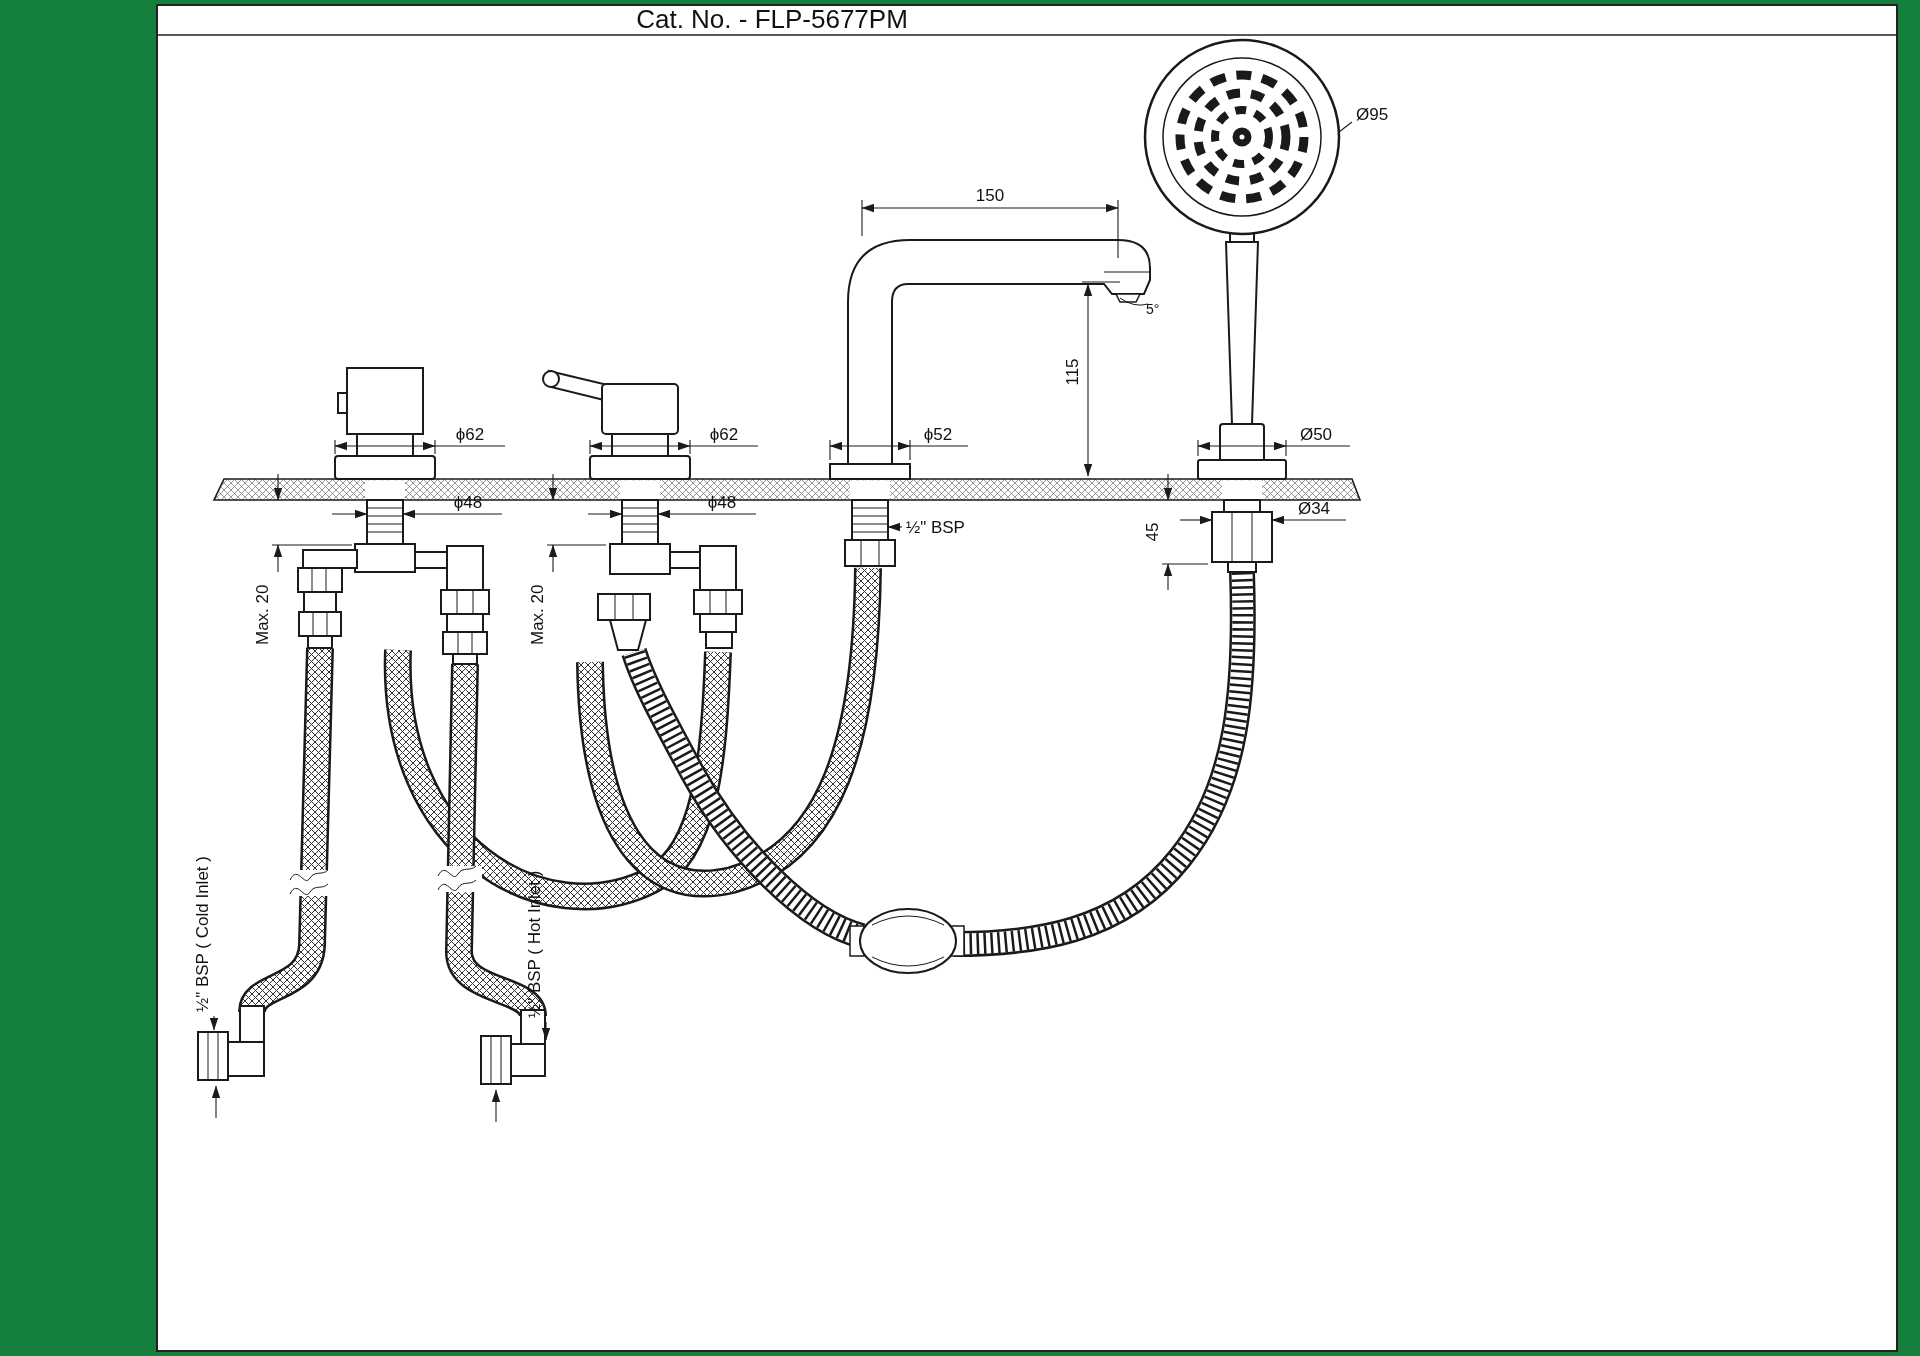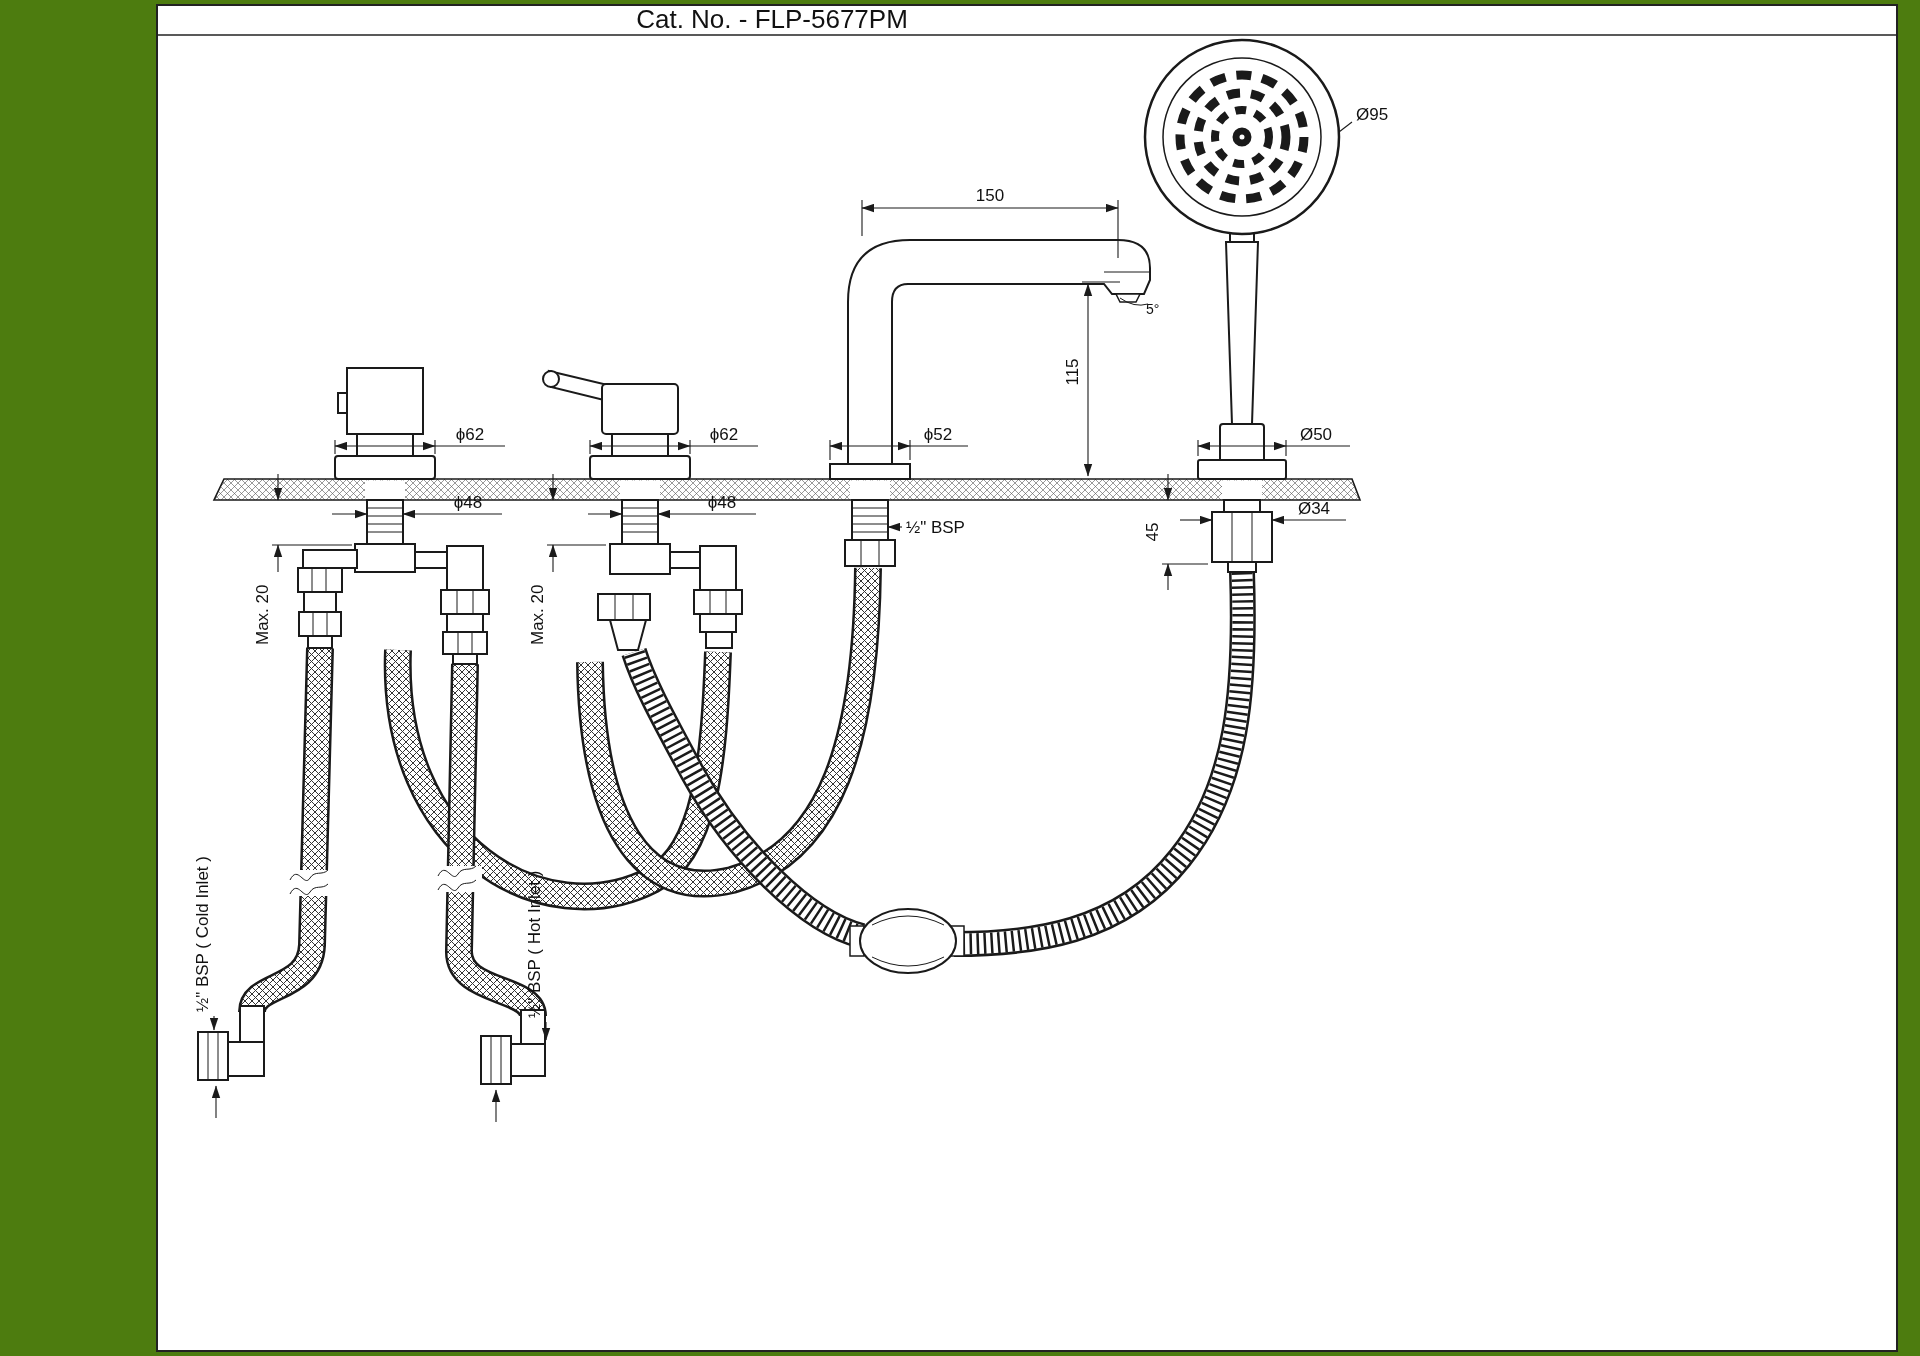--- a/index.html
+++ b/index.html
@@ -1,16 +1,16 @@
 <!DOCTYPE html>
 <html><head>
 <meta charset="utf-8">
 <style>
   html,body{margin:0;padding:0;background:#fff;}
-  .sheet{position:relative;width:1920px;height:1356px;background:#4d7c0f;font-family:"Liberation Sans",sans-serif;}
+  .sheet{position:relative;width:1920px;height:1356px;background:#15803d;font-family:"Liberation Sans",sans-serif;}
   svg{position:absolute;left:0;top:0;}
   svg text{fill:#111;font-family:"Liberation Sans",sans-serif;}
   .title{font-size:26px;}
   .dim{font-size:17px;}
   .dimsm{font-size:14px;}
   .s{fill:#fff;stroke:#1a1a1a;stroke-width:2;}
   .s15{fill:#fff;stroke:#1a1a1a;stroke-width:1.5;}
   .thin{stroke:#1a1a1a;stroke-width:1;fill:none;}
   .dimln{stroke:#1a1a1a;stroke-width:1.1;fill:none;}
   .ring{fill:none;stroke:#1a1a1a;}

